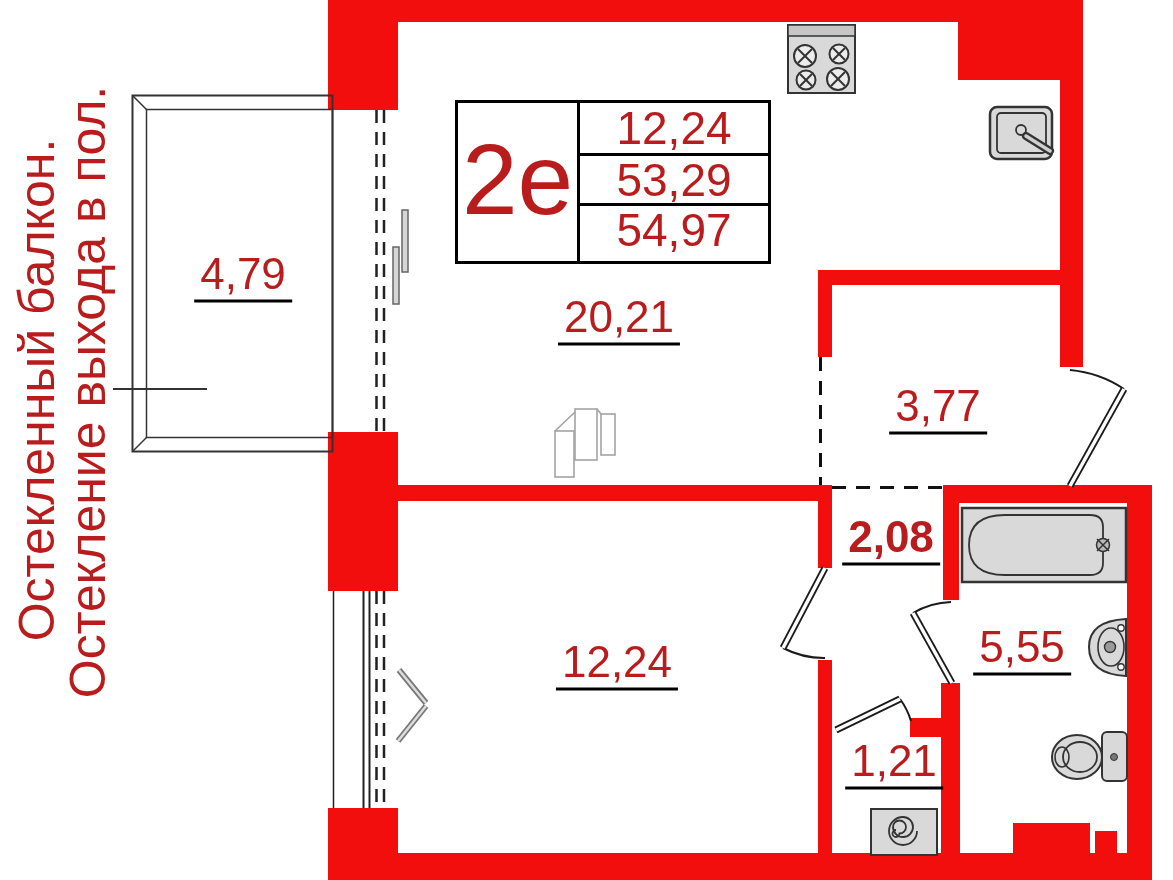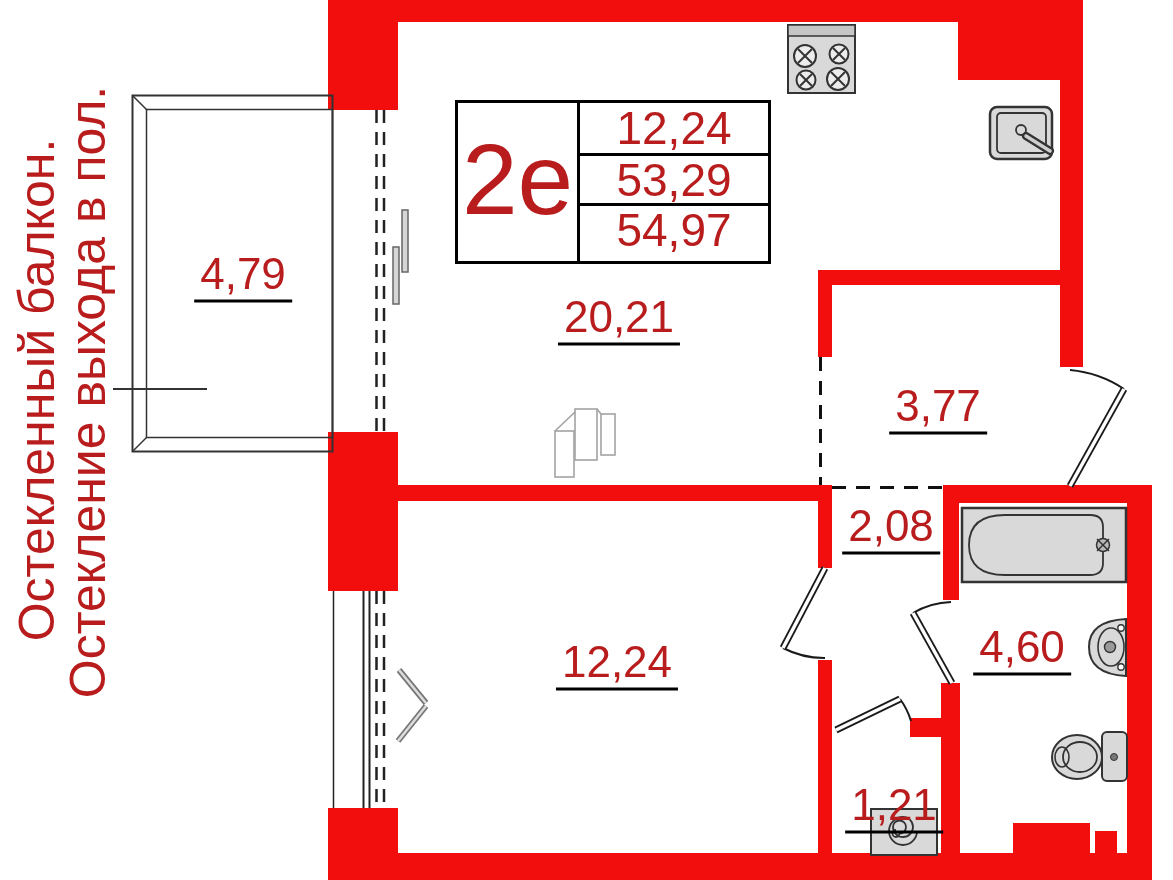--- a/index.html
+++ b/index.html
@@ -177,22 +177,22 @@
     <div class="unit-cell">2е</div>
     <div class="vals">
       <div class="val">12,24</div>
       <div class="val">53,29</div>
       <div class="val">54,97</div>
     </div>
   </div>
 
   <div class="area" style="left:619px;top:319px;">20,21</div>
   <div class="area" style="left:938px;top:408px;">3,77</div>
-  <div class="area" style="left:891px;top:528px;">2,08</div>
+  <div class="area" style="left:891px;top:539px;font-weight:bold;">2,08</div>
   <div class="area" style="left:617px;top:664px;">12,24</div>
-  <div class="area" style="left:894px;top:763px;margin-top:44px;">1,21</div>
-  <div class="area" style="left:1022px;top:649px;">4,60</div>
+  <div class="area" style="left:894px;top:763px;">1,21</div>
+  <div class="area" style="left:1022px;top:649px;">5,55</div>
   <div class="area" style="left:243px;top:276px;">4,79</div>
 
   <div class="side" style="left:37px;top:390px;">Остекленный балкон.</div>
   <div class="side" style="left:88px;top:392px;">Остекление выхода в пол.</div>
 
 </div>
 
 </body></html>

